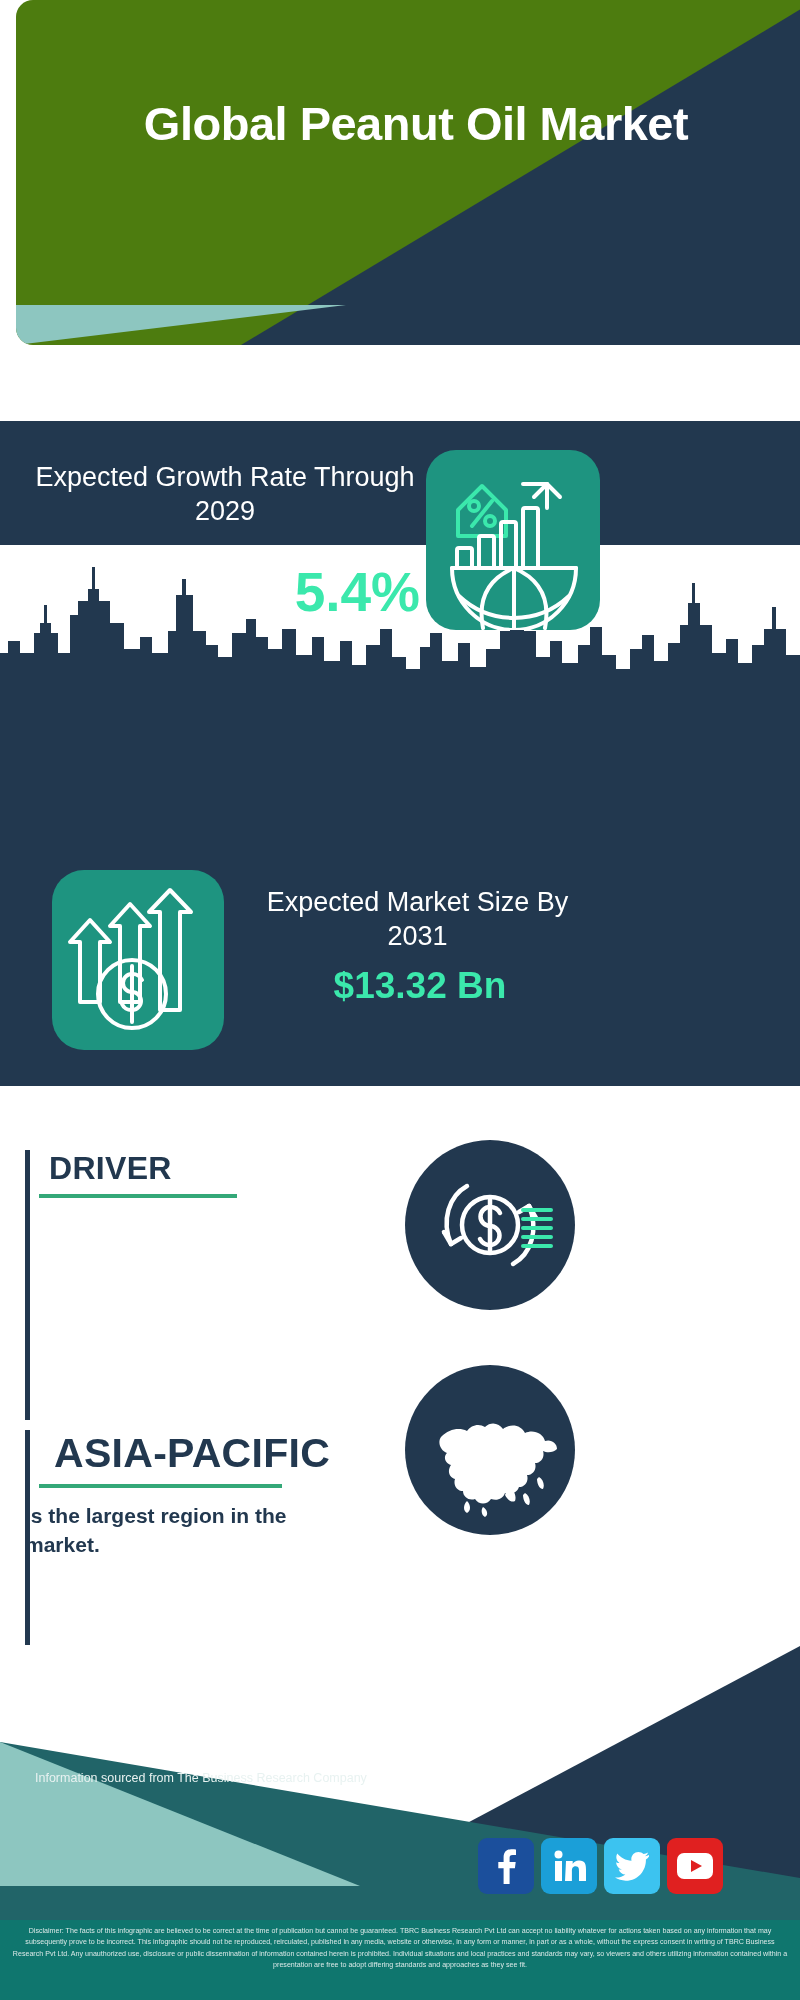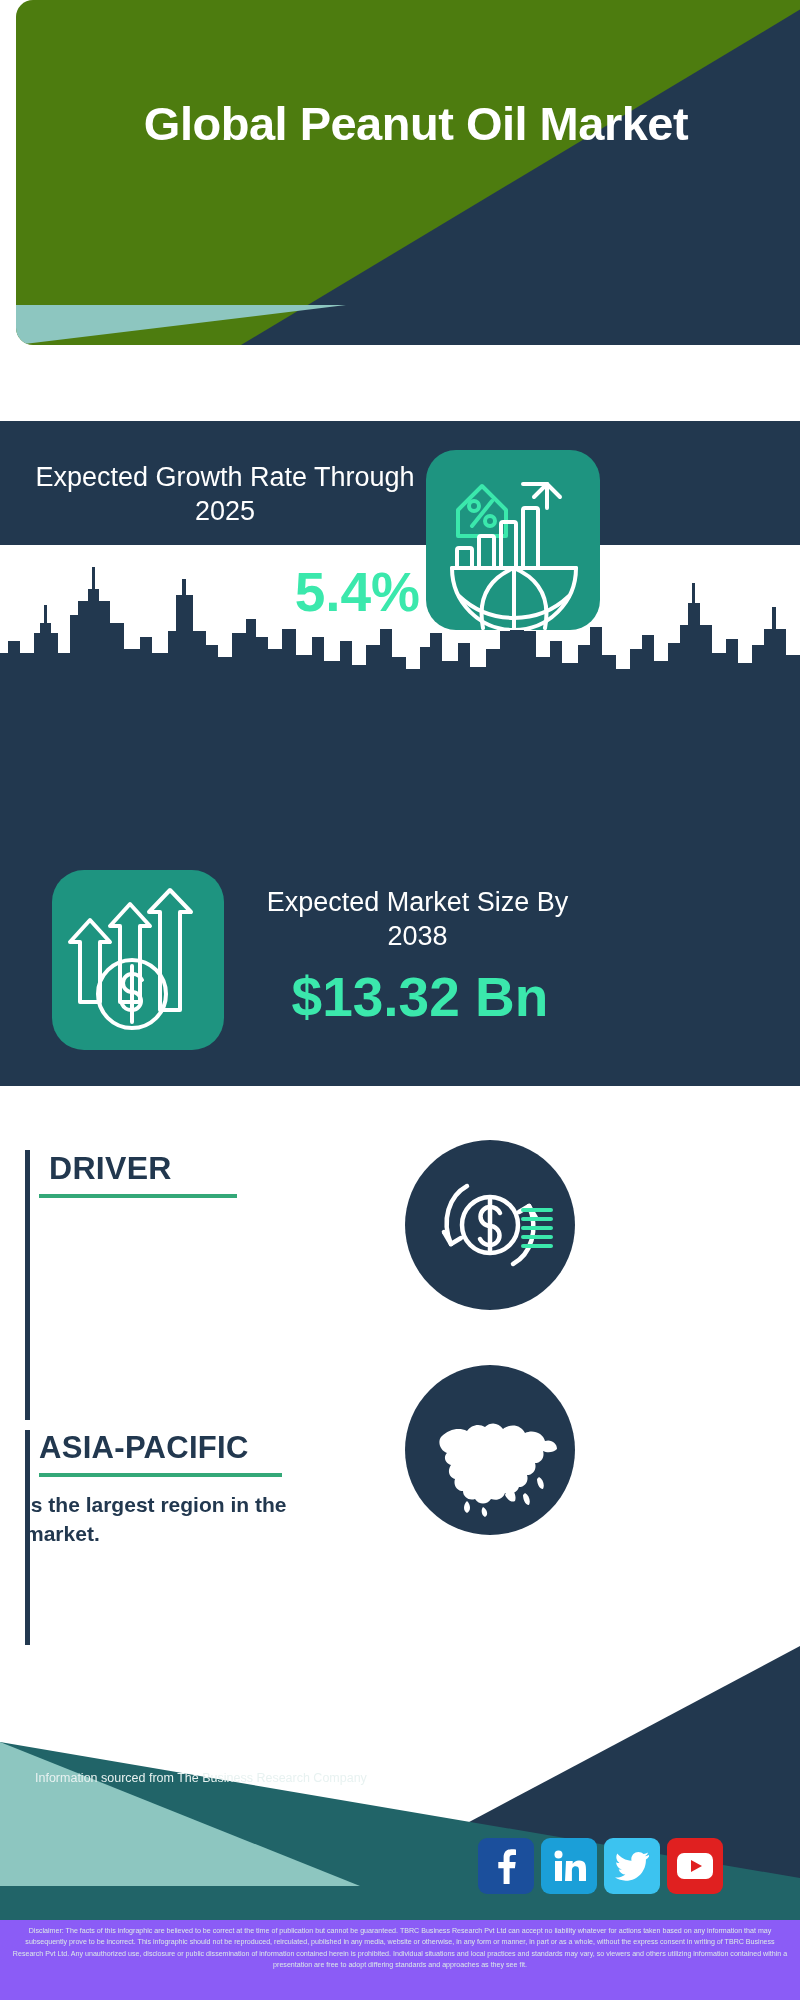--- a/index.html
+++ b/index.html
@@ -65,21 +65,21 @@
     position:absolute; left:52px; top:870px; width:172px; height:180px;
     background:#1E9480; border-radius:32px; z-index:5;
   }
   .ms-label{
     position:absolute; left:240px; top:885px; width:355px;
     text-align:center; color:#ffffff; font-size:27px; line-height:1.26;
     z-index:5;
   }
   .ms-value{
     position:absolute; left:240px; top:965px; width:360px;
-    text-align:center; color:#3BE8AC; font-size:55px; font-weight:bold;
+    text-align:center; color:#3BE8AC; font-size:37px; font-weight:bold;
     z-index:5;
   }
 
   
   .content{
     position:absolute; left:0; top:1086px; width:800px; height:560px;
     background:#ffffff;
   }
 
   .block{ position:absolute; }
@@ -97,21 +97,21 @@
   }
 
   .driver-blk{ left:25px; top:1150px; width:360px; height:270px; }
   .driver-blk .vbar{ height:270px; }
   .driver-title{ font-size:32px; margin-left:24px; }
   .driver-ul{ width:198px; margin-left:14px; }
   .driver-body{ margin-left:14px; width:320px; }
 
   .region-blk{ left:25px; top:1430px; width:360px; height:215px; }
   .region-blk .vbar{ height:215px; }
-  .region-title{ font-size:31px; margin-left:14px; }
+  .region-title{ font-size:41px; margin-left:29px; }
   .region-ul{ width:243px; margin-left:14px; }
   .region-body{ margin-left:0; width:320px; font-size:21px; }
 
   .circ{
     position:absolute; border-radius:50%; background:#22384f;
   }
   .circ-driver{ left:405px; top:1140px; width:170px; height:170px; }
   .circ-region{ left:405px; top:1365px; width:170px; height:170px; }
 
   
@@ -132,21 +132,21 @@
     display:flex; align-items:center; justify-content:center;
   }
   .sq-fb{ background:#1b4f9c; }
   .sq-li{ background:#1b9fd8; }
   .sq-tw{ background:#3cc3f0; }
   .sq-yt{ background:#e02020; }
   .sq svg{ display:block; }
 
   .disclaimer{
     position:absolute; left:0; top:1920px; width:800px; height:80px;
-    background:#8b5cf6; color:#dbe9e8;
+    background:#0f766e; color:#dbe9e8;
     font-size:7.1px; line-height:1.62; text-align:center;
     padding:6px 12px 0 12px; z-index:9;
   }
 </style>
 </head>
 <body>
 
 <div class="header">
   <svg class="header-diag" viewBox="0 0 800 345" preserveAspectRatio="none">
     <polygon points="800,0 800,345 225,345" fill="#22384f"></polygon>
@@ -154,21 +154,21 @@
   <svg class="hdr-tri-light" viewBox="0 0 330 52" preserveAspectRatio="none">
     <polygon points="0,12 330,12 0,52" fill="#8DC6C0"></polygon>
   </svg>
   <div class="header-title">Global Peanut Oil Market</div>
 </div>
 
 <div class="gap1"></div>
 
 <div class="growth-band"></div>
 
-<div class="growth-label">Expected Growth Rate Through 2025</div>
+<div class="growth-label">Expected Growth Rate Through 2029</div>
 <div class="growth-value">5.4%</div>
 
 <div class="growth-icon">
   <svg viewBox="0 0 174 180" width="174" height="180">
     <g fill="none" stroke="#3BE8AC" stroke-width="4" stroke-linejoin="round" stroke-linecap="round">
       <path d="M32 60 L56 36 L80 60 L80 86 L32 86 Z"></path>
       <circle cx="48" cy="56" r="5"></circle>
       <circle cx="64" cy="71" r="5"></circle>
       <line x1="66" y1="51" x2="46" y2="76"></line>
     </g>
@@ -221,21 +221,21 @@
       <path d="M28 132 L28 72 L18 72 L38 50 L58 72 L48 72 L48 132 Z"></path>
       <path d="M68 132 L68 56 L58 56 L78 34 L98 56 L88 56 L88 132 Z"></path>
       <path d="M108 140 L108 42 L97 42 L118 20 L139 42 L128 42 L128 140 Z"></path>
       <circle cx="80" cy="124" r="34"></circle>
       <path d="M90 110 a10 10 0 0 0 -10 -6 a9 9 0 0 0 0 18 a9 9 0 0 1 0 18 a10 10 0 0 1 -10 -6"></path>
       <line x1="80" y1="96" x2="80" y2="152"></line>
     </g>
   </svg>
 </div>
 
-<div class="ms-label">Expected Market Size By 2038</div>
+<div class="ms-label">Expected Market Size By 2031</div>
 <div class="ms-value">$13.32 Bn</div>
 
 <div class="content"></div>
 
 <div class="block driver-blk">
   <div class="vbar"></div>
   <div class="blk-title driver-title">DRIVER</div>
   <div class="uline driver-ul"></div>
 </div>
 

